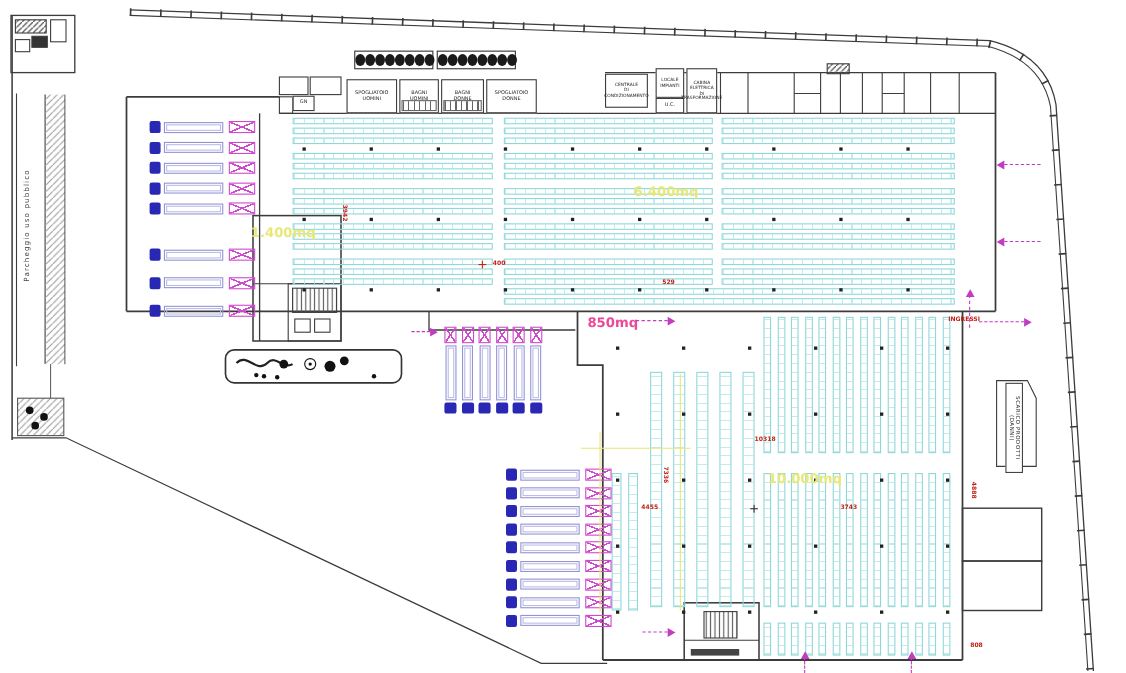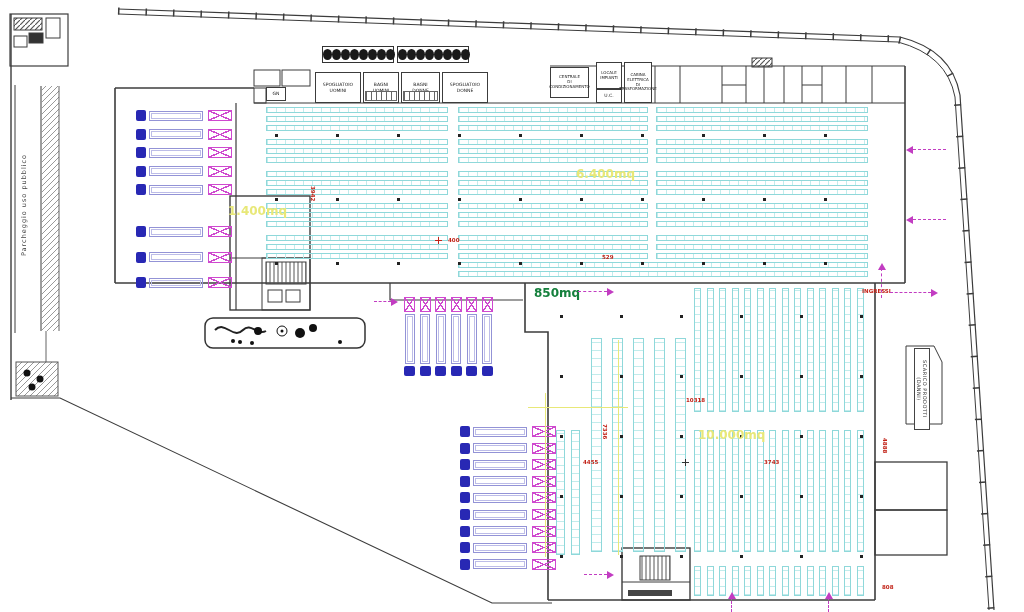--- a/index.html
+++ b/index.html
@@ -459,21 +459,21 @@
         <div style="width: 9px; height: 11px; border-radius: 50%; background: rgb(26, 26, 26); flex: 0 0 9px;"></div>
         <div style="width: 9px; height: 11px; border-radius: 50%; background: rgb(26, 26, 26); flex: 0 0 9px;"></div>
       </div>
       <div style="position: absolute; box-sizing: border-box; left: 365px; top: 91px; width: 32px; height: 10px; border: 1px solid rgb(102, 102, 102); background: repeating-linear-gradient(90deg, rgb(102, 102, 102) 0px, rgb(102, 102, 102) 1px, transparent 1px, transparent 5px);"></div>
       <div style="position: absolute; box-sizing: border-box; left: 403px; top: 91px; width: 35px; height: 10px; border: 1px solid rgb(102, 102, 102); background: repeating-linear-gradient(90deg, rgb(102, 102, 102) 0px, rgb(102, 102, 102) 1px, transparent 1px, transparent 5px);"></div>
       <div style="position: absolute; box-sizing: border-box; left: 545px; top: 393px; width: 1px; height: 164px; background: rgb(232, 232, 120);"></div>
       <div style="position: absolute; box-sizing: border-box; left: 528px; top: 407px; width: 100px; height: 1px; background: rgb(232, 232, 120);"></div>
       <div style="position: absolute; box-sizing: border-box; left: 618px; top: 340px; width: 1px; height: 215px; background: rgb(232, 232, 120);"></div>
       <div style="position: absolute; box-sizing: border-box; left: 228px; top: 204px; font-size: 12px; font-weight: bold; color: rgb(232, 232, 120);">1.400mq</div>
       <div style="position: absolute; box-sizing: border-box; left: 576px; top: 167px; font-size: 12px; font-weight: bold; color: rgb(232, 232, 120);">6.400mq</div>
-      <div style="position: absolute; box-sizing: border-box; left: 534px; top: 286px; font-size: 12px; font-weight: bold; color: #15803d;">850mq</div>
+      <div style="position: absolute; box-sizing: border-box; left: 534px; top: 286px; font-size: 12px; font-weight: bold; color: #ec4899;">850mq</div>
       <div style="position: absolute; box-sizing: border-box; left: 698px; top: 428px; font-size: 12px; font-weight: bold; color: rgb(232, 232, 120);">10.000mq</div>
       <div style="position: absolute; box-sizing: border-box; left: 316px; top: 186px; font-size: 5.5px; font-weight: bold; color: rgb(194, 35, 24); white-space: nowrap; transform: rotate(90deg); transform-origin: left top;">3942</div>
       <div style="position: absolute; box-sizing: border-box; left: 448px; top: 237px; font-size: 5.5px; font-weight: bold; color: rgb(194, 35, 24); white-space: nowrap;">400</div>
       <div style="position: absolute; box-sizing: border-box; left: 602px; top: 254px; font-size: 5.5px; font-weight: bold; color: rgb(194, 35, 24); white-space: nowrap;">529</div>
       <div style="position: absolute; box-sizing: border-box; left: 686px; top: 397px; font-size: 5.5px; font-weight: bold; color: rgb(194, 35, 24); white-space: nowrap;">10318</div>
       <div style="position: absolute; box-sizing: border-box; left: 608px; top: 424px; font-size: 5.5px; font-weight: bold; color: rgb(194, 35, 24); white-space: nowrap; transform: rotate(90deg); transform-origin: left top;">7336</div>
       <div style="position: absolute; box-sizing: border-box; left: 583px; top: 459px; font-size: 5.5px; font-weight: bold; color: rgb(194, 35, 24); white-space: nowrap;">4455</div>
       <div style="position: absolute; box-sizing: border-box; left: 764px; top: 459px; font-size: 5.5px; font-weight: bold; color: rgb(194, 35, 24); white-space: nowrap;">3743</div>
       <div style="position: absolute; box-sizing: border-box; left: 888px; top: 438px; font-size: 5.5px; font-weight: bold; color: rgb(194, 35, 24); white-space: nowrap; transform: rotate(90deg); transform-origin: left top;">4888</div>
       <div style="position: absolute; box-sizing: border-box; left: 882px; top: 584px; font-size: 5.5px; font-weight: bold; color: rgb(194, 35, 24); white-space: nowrap;">808</div>

